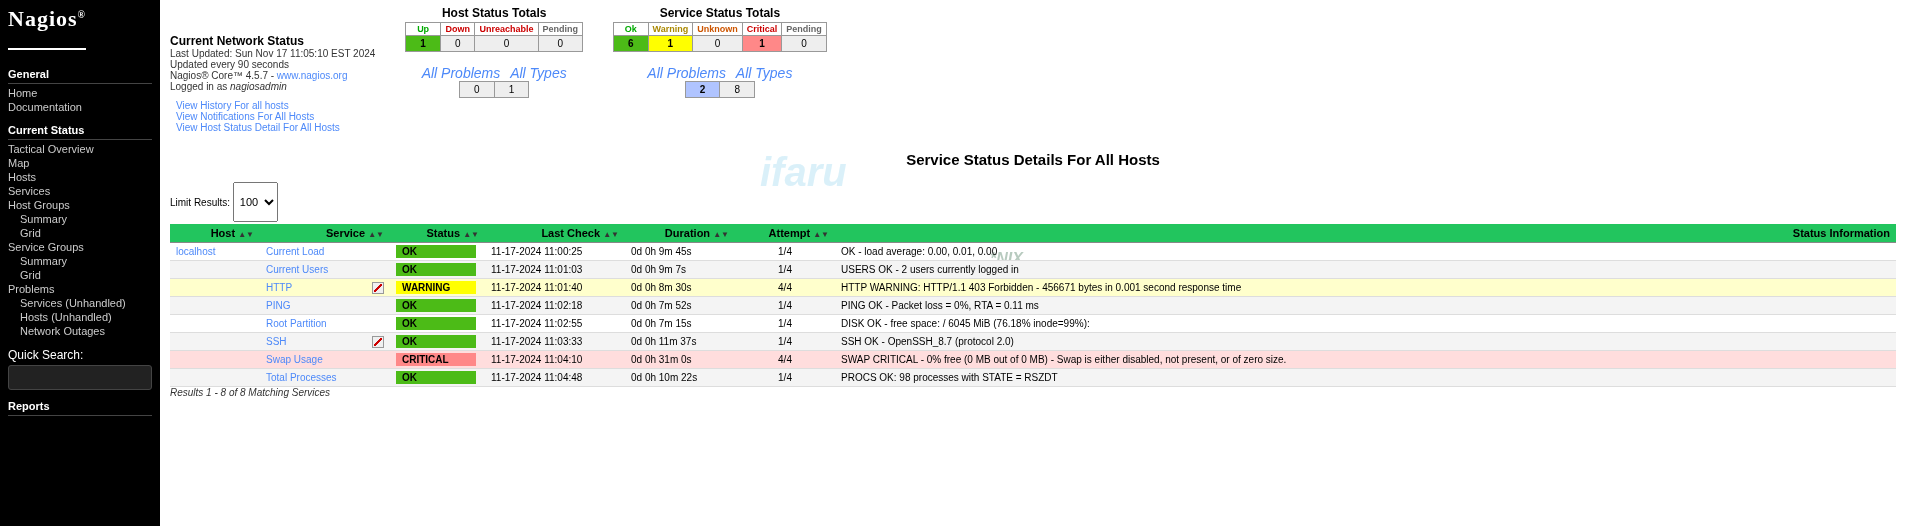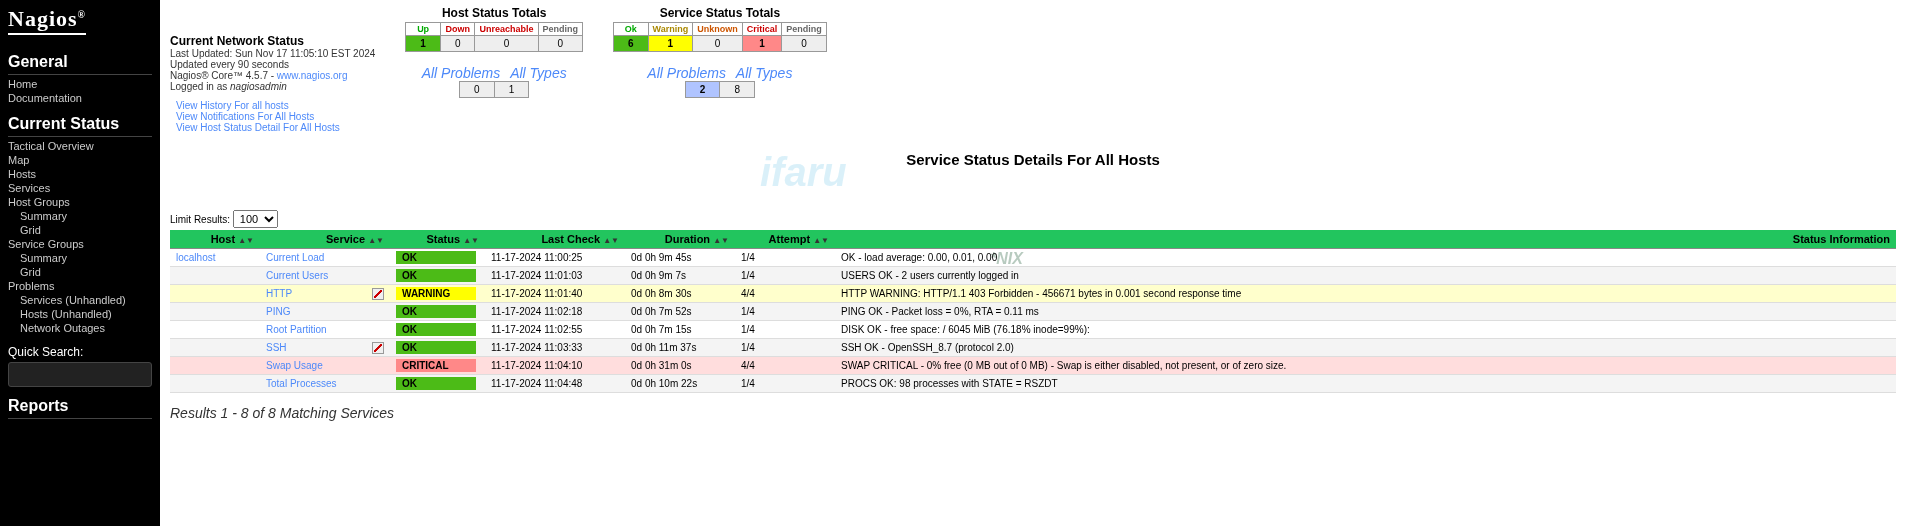--- a/index.html
+++ b/index.html
@@ -1,23 +1,23 @@
 <!DOCTYPE html>
 <html><head>
 <meta charset="utf-8">
 <style>
 * { box-sizing: border-box; margin: 0; padding: 0; }
 body { font-family: Verdana, Arial, sans-serif; font-size: 11px; color: #000; background: #fff; display: flex; height: 526px; width: 1906px; overflow: hidden; }
 a { color: #4D89F9; text-decoration: none; cursor: pointer; }
 
 
 .sidebar { width: 160px; background: #000; color: #fff; padding: 6px 8px; flex-shrink: 0; }
-.logo { font-family: Georgia, serif; font-size: 22px; font-weight: bold; color: #fff; border-bottom: 2px solid #fff; display: inline-block; letter-spacing: 1px; margin-bottom: 8px; padding-bottom: 1px; }
+.logo { font-family: Georgia, serif; font-size: 22px; font-weight: bold; color: #fff; border-bottom: 2px solid #fff; display: inline-block; letter-spacing: 1px; margin-bottom: 8px; padding-bottom: 16px; }
 .logo sup { font-size: 10px; }
-.section-title { font-weight: bold; font-size: 16px; margin-top: 10px; margin-bottom: 2px; border-bottom: 1px solid #444; padding-bottom: 3px; }
+.section-title { font-weight: bold; font-size: 11px; margin-top: 10px; margin-bottom: 2px; border-bottom: 1px solid #444; padding-bottom: 3px; }
 .nav-item { display: block; color: #ccc; font-size: 11px; padding: 1px 0; cursor: pointer; }
 .nav-sub { padding-left: 12px; }
 .search-label { margin-top: 10px; font-size: 12px; }
 .search-input { width: 100%; background: #222; border: 1px solid #444; color: #fff; padding: 4px; margin-top: 3px; border-radius: 3px; }
 
 
 .main { flex: 1; padding: 6px 10px; overflow: auto; position: relative; }
 .top-row { display: flex; gap: 30px; align-items: flex-start; }
 .status-block { font-size: 10px; margin-top: 28px; }
 .status-block .title { font-weight: bold; font-size: 12px; }
@@ -45,43 +45,43 @@
 .cell-red { background: #F88 !important; color: #000; font-weight: bold; }
 .cell-blue { background: #B0C4FF !important; color: #000; font-weight: bold; }
 .sub-row { font-size: 14px; margin-top: 13px; }
 .sub-row a { font-style: italic; margin: 0 3px; }
 
 
 .page-heading { text-align: center; font-weight: bold; font-size: 15px; margin: 18px 0 14px; }
 
 
 .limit-row { font-size: 10px; margin-bottom: 2px; }
-.limit-row select { font-size: 11px; padding: 1px 2px; margin-top: 28px; }
+.limit-row select { font-size: 11px; padding: 12px 2px; }
 
 
 .data-table { border-collapse: collapse; width: 100%; font-size: 10px; }
 .data-table th { text-align: right; background: #22c55e; border-bottom: 1px solid #888; padding: 3px 6px; font-size: 11px; }
 .data-table td { padding: 2px 6px; border-bottom: 1px solid #ddd; }
 .sort-arrows { font-size: 8px; color: #333; cursor: pointer; }
 .row-alt { background: #f4f4f4; }
 .row-warn { background: #FFFFCC; }
 .row-crit { background: #FFDDDD; }
 .status-cell { font-weight: bold; padding: 1px 6px; display: inline-block; min-width: 80px; }
 .status-OK { background: #4CBB17; color: #000; }
 .status-WARNING { background: #FFFF00; color: #000; }
 .status-CRITICAL { background: #F88; color: #000; }
 .host-cell { width: 90px; }
 .service-cell { width: 130px; position: relative; }
 .status-col { width: 95px; }
 .lastcheck-col { width: 140px; }
 .duration-col { width: 110px; }
-.attempt-col { width: 100px; }
+.attempt-col { width: 100px; text-align: center; }
 .notify-icon { float: right; width: 12px; height: 12px; background: #f0f0f0; border: 1px solid #999; position: relative; }
 .notify-icon::before { content: ""; position: absolute; left: 1px; top: 1px; right: 1px; bottom: 1px; background: linear-gradient(135deg, transparent 40%, #c00 40%, #c00 60%, transparent 60%); }
-.results-line { font-style: italic; font-size: 14px; margin-top: 12px; color: #333; }
+.results-line { font-style: italic; font-size: 10px; margin-top: 0; color: #333; }
 
 
 .watermark { position: absolute; left: 600px; top: 150px; font-size: 40px; font-weight: bold; color: #6EC6E8; opacity: 0.25; font-style: italic; pointer-events: none; z-index: -1; }
 .watermark2 { position: absolute; left: 830px; top: 250px; font-size: 16px; font-weight: bold; color: #14532d; opacity: 0.3; font-style: italic; pointer-events: none; z-index: -1; }
 </style>
 </head>
 <body>
 
 <div class="sidebar">
   <div class="logo"><span>Nagios</span><sup>®</sup></div>

